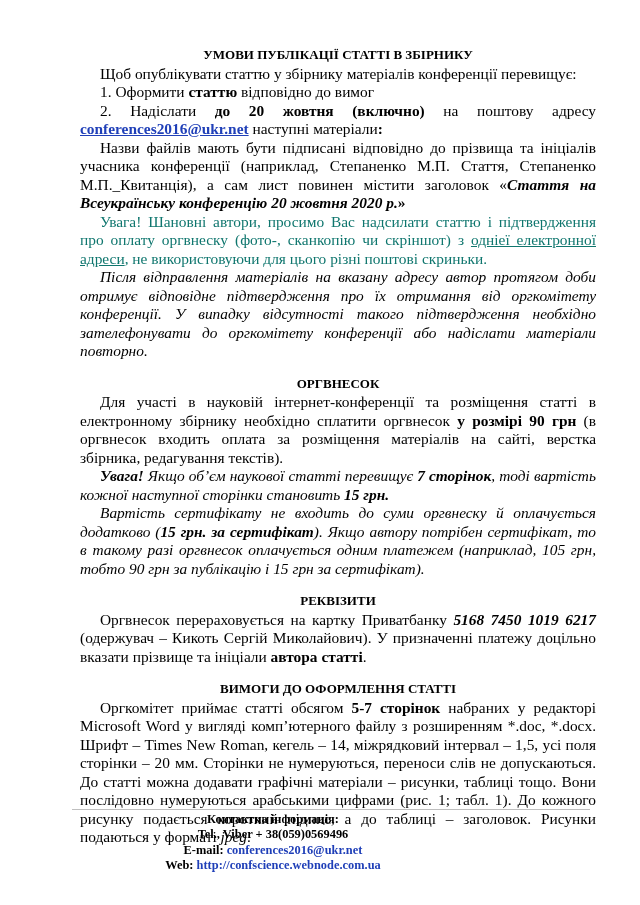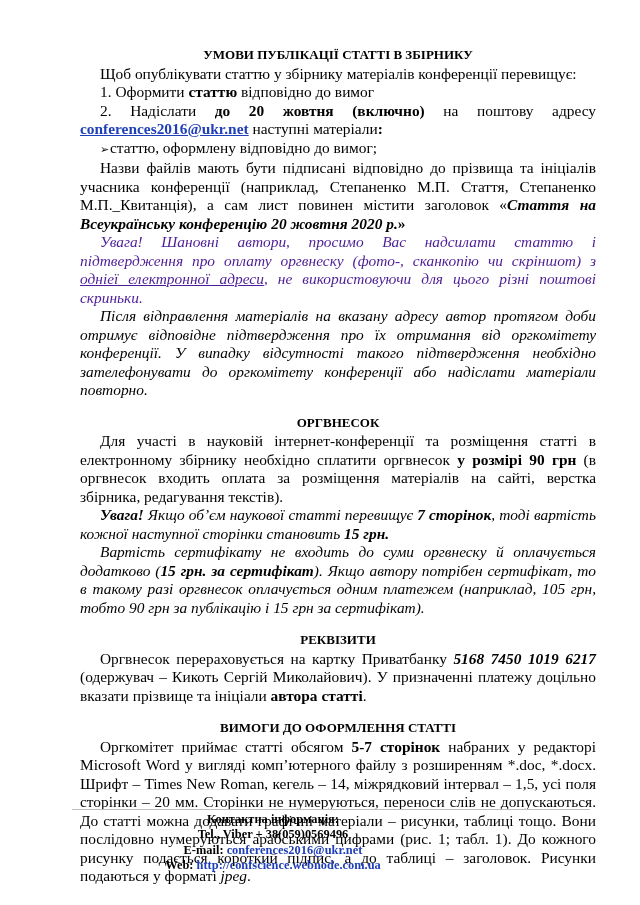--- a/index.html
+++ b/index.html
@@ -9,38 +9,37 @@
   h1, h2 { font-size: 13px; font-weight: bold; text-align: center; margin: 0; line-height: 18.5px; }
   h2.sec { margin-top: 14px; }
   p { margin: 0; text-align: justify; text-indent: 20px; }
   p.noindent { text-indent: 0; }
   .list-item { margin: 0; padding-left: 20px; }
   .bullet { display: inline-block; width: 10px; font-family: "DejaVu Sans", sans-serif; font-size: 11px; }
   .bi { font-weight: bold; font-style: italic; }
   .b { font-weight: bold; }
   .i { font-style: italic; }
   .link { color: #1f3fb8; font-weight: bold; text-decoration: underline; }
-  .red { color: #4c1d95; font-style: italic; }
+  .red { color: #0f766e; }
   .red u { text-decoration: underline; }
   .footer-line { position: absolute; left: 72px; top: 809px; width: 518px; height: 1px; background: #bfbfbf; }
   .footer { position: absolute; left: 0; top: 812px; width: 546px; text-align: center;
             font-size: 12.4px; line-height: 15.3px; font-weight: bold; }
   .footer .blue { color: #1f3fb8; }
   .justify-last { text-align-last: justify; }
 </style>
 </head>
 <body>
 
 <div class="page">
   <h1>УМОВИ ПУБЛІКАЦІЇ СТАТТІ В ЗБІРНИКУ</h1>
   <p>Щоб опублікувати статтю у збірнику матеріалів конференції перевищує:</p>
   <p><span>1. Оформити </span><span class="b">статтю</span><span> відповідно до вимог</span></p>
   <p class="justify-last"><span>2. Надіслати </span><span class="b">до 20 жовтня (включно)</span><span> на поштову адресу</span></p>
   <p class="noindent"><span class="link">conferences2016@ukr.net</span><span> наступні матеріали</span><span class="b">:</span></p>
-  <div class="list-item"><span class="bullet">➢</span><span>статтю, оформлену відповідно до вимог;</span></div>
   <p><span>Назви файлів мають бути підписані відповідно до прізвища та ініціалів учасника конференції (наприклад, Степаненко М.П. Стаття, Степаненко М.П._Квитанція), а сам лист повинен містити заголовок «</span><span class="bi">Стаття на Всеукраїнську конференцію 20 жовтня 2020 р.</span><span class="b">»</span></p>
   <p class="red"><span>Увага! Шановні автори, просимо Вас надсилати статтю і підтвердження про оплату оргвнеску (фото-, сканкопію чи скріншот) з </span><u>одніеї електронної адреси</u><span>, не використовуючи для цього різні поштові скриньки.</span></p>
   <p class="i">Після відправлення матеріалів на вказану адресу автор протягом доби отримує відповідне підтвердження про їх отримання від оргкомітету конференції. У випадку відсутності такого підтвердження необхідно зателефонувати до оргкомітету конференції або надіслати матеріали повторно.</p>
 
   <h2 class="sec">ОРГВНЕСОК</h2>
   <p><span>Для участі в науковій інтернет-конференції та розміщення статті в електронному збірнику необхідно сплатити оргвнесок </span><span class="b">у розмірі 90 грн</span><span> (в оргвнесок входить оплата за розміщення матеріалів на сайті, верстка збірника, редагування текстів).</span></p>
   <p class="i"><span class="b">Увага!</span><span> Якщо об’єм наукової статті перевищує </span><span class="b">7 сторінок</span><span>, тоді вартість кожної наступної сторінки становить </span><span class="b">15 грн.</span></p>
   <p class="i"><span>Вартість сертифікату не входить до суми оргвнеску й оплачується додатково (</span><span class="b">15 грн. за сертифікат</span><span>). Якщо автору потрібен сертифікат, то в такому разі оргвнесок оплачується одним платежем (наприклад, 105 грн, тобто 90 грн за публікацію і 15 грн за сертифікат).</span></p>
 
   <h2 class="sec">РЕКВІЗИТИ</h2>

